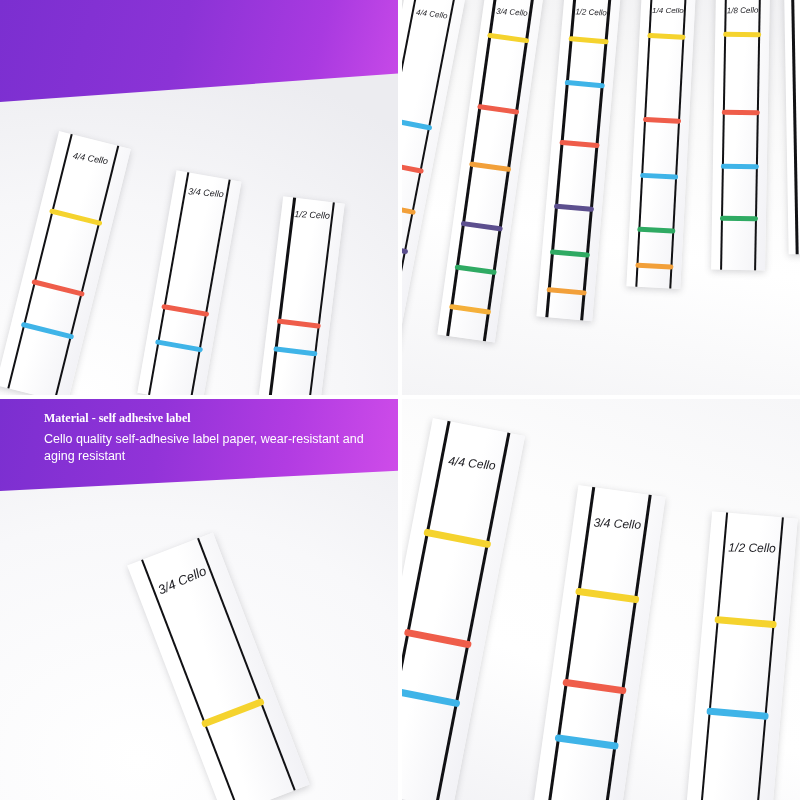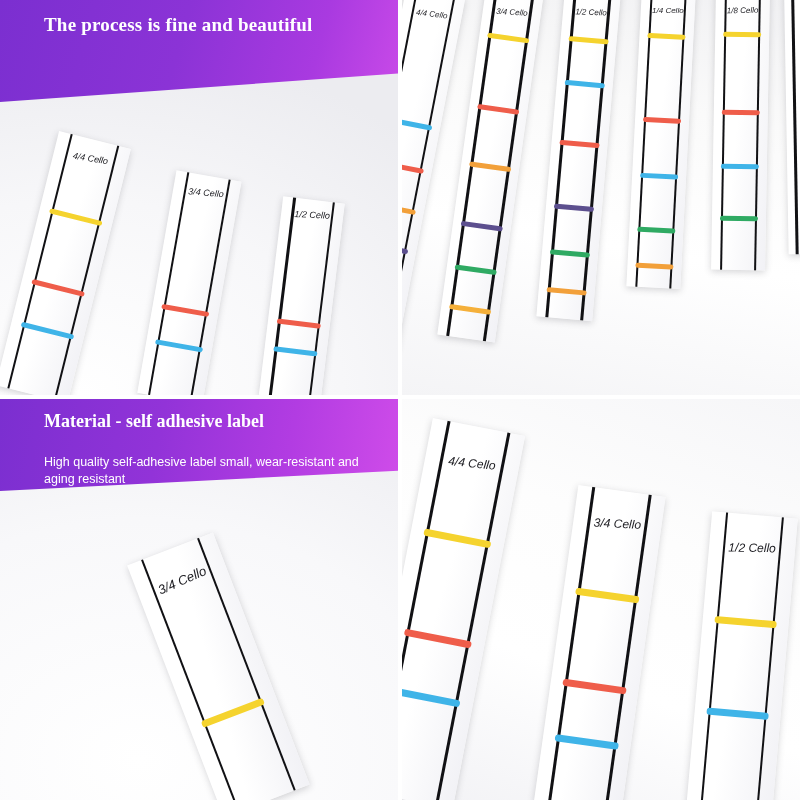--- a/index.html
+++ b/index.html
@@ -56,23 +56,23 @@
     max-width: 320px;
     margin: 0;
   }
   .banner-2 {
     height: 92px;
     padding: 12px 22px 0 44px;
     background: linear-gradient(100deg,#7b2fd0 0%, #9233d8 40%, #b23ce2 72%, #cf4ce9 100%);
     clip-path: polygon(0 0, 100% 0, 100% 78%, 0 100%);
   }
   .banner-2 .b-title {
-    font-size: 18px;
+    font-size: 12px;
     font-weight: bold;
-    margin: 0 0 22px 0;
+    margin: 0 0 5px 0;
     font-family: "Liberation Serif", serif;
   }
   .banner-2 .b-sub {
     font-size: 12.5px;
     line-height: 17px;
     max-width: 340px;
     margin: 0;
   }
 
   
@@ -185,21 +185,20 @@
     <div class="strip" style="left:283px; top:200px; width:62px; height:200px; transform:rotate(7deg); transform-origin:50% 0;">
       <div class="gloss"></div>
       <div class="edge l"></div>
       <div class="edge r"></div>
       <div class="label" style="top:10px; transform:translateX(-50%) rotate(-4deg);">1/2 Cello</div>
       <div class="band" style="top:122px; background:#ef5d4a;"></div>
       <div class="band" style="top:150px; background:#3fb4e8;"></div>
     </div>
 
     <div class="banner banner-1">
-      <p class="b-title">The process is fine and beautiful</p>
     </div>
   </div>
 
   <div class="quad q-tr">
     <div class="surface tr"></div>
 
     <div class="strip" style="left:4px; top:-8px; width:60px; height:360px; transform:rotate(11deg); transform-origin:50% 0;">
       <div class="gloss"></div>
       <div class="edge l"></div>
       <div class="edge r"></div>
@@ -272,21 +271,21 @@
     <div class="strip" style="left:124px; top:150px; width:92px; height:270px; transform:rotate(-21deg); transform-origin:50% 0;">
       <div class="gloss"></div>
       <div class="edge l"></div>
       <div class="edge r"></div>
       <div class="label" style="top:26px; transform:translateX(-50%) rotate(-3deg); font-size:13px;">3/4 Cello</div>
       <div class="band" style="top:172px; height:7px; background:#f5d32e;"></div>
     </div>
 
     <div class="banner banner-2">
       <p class="b-title">Material - self adhesive label</p>
-      <p class="b-sub">High quality self-adhesive label small, wear-resistant and aging resistant</p>
+      <p class="b-sub">Cello quality self-adhesive label paper, wear-resistant and aging resistant</p>
     </div>
   </div>
 
   <div class="quad q-br">
     <div class="surface br"></div>
 
     <div class="strip" style="left:30px; top:28px; width:94px; height:380px; transform:rotate(11deg); transform-origin:50% 0;">
       <div class="gloss"></div>
       <div class="edge l"></div>
       <div class="edge r"></div>

